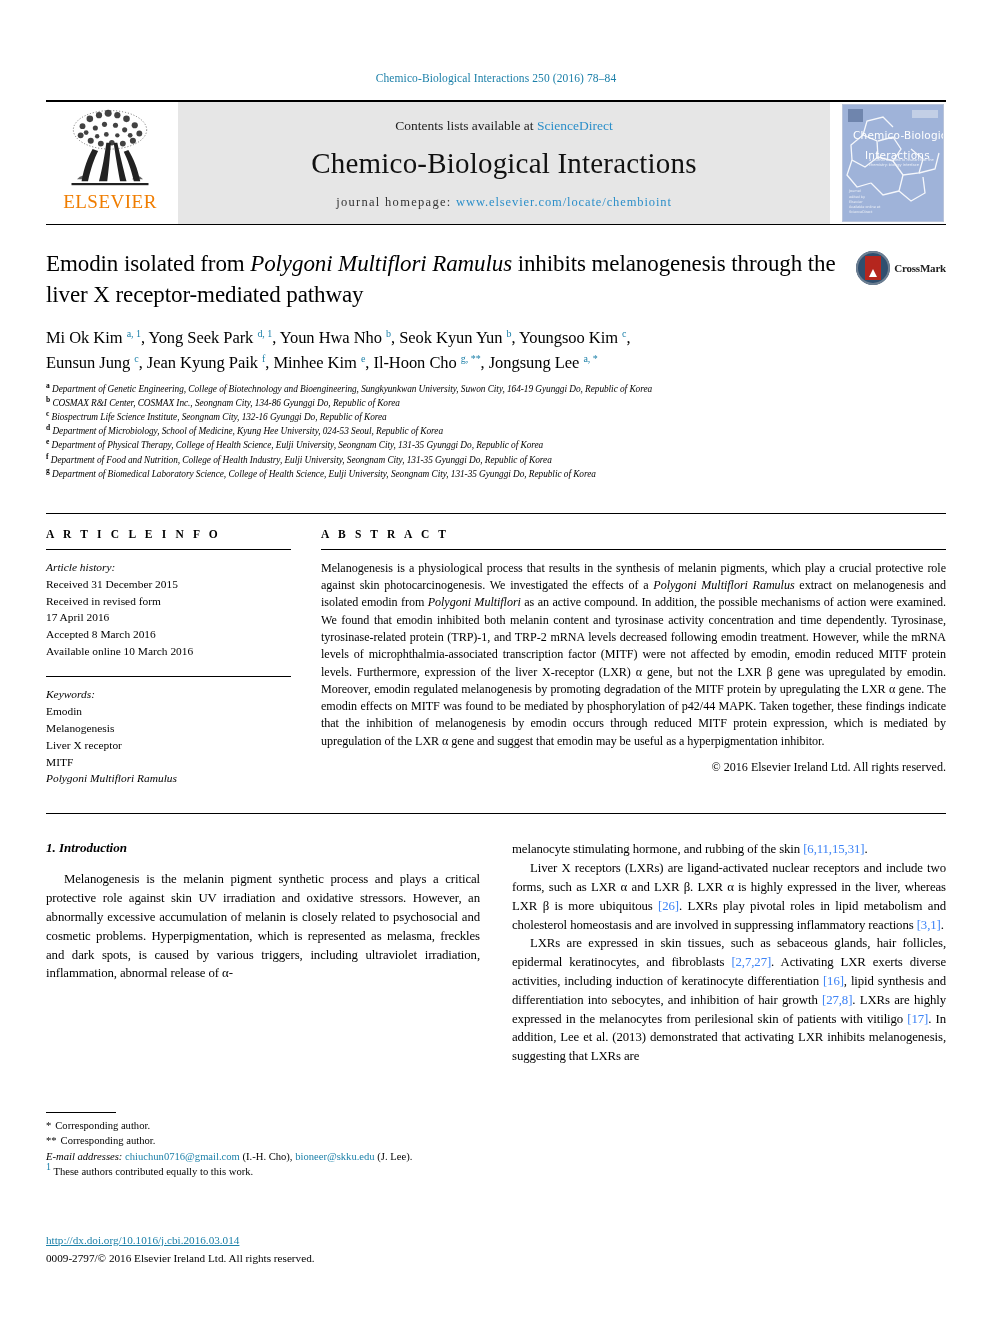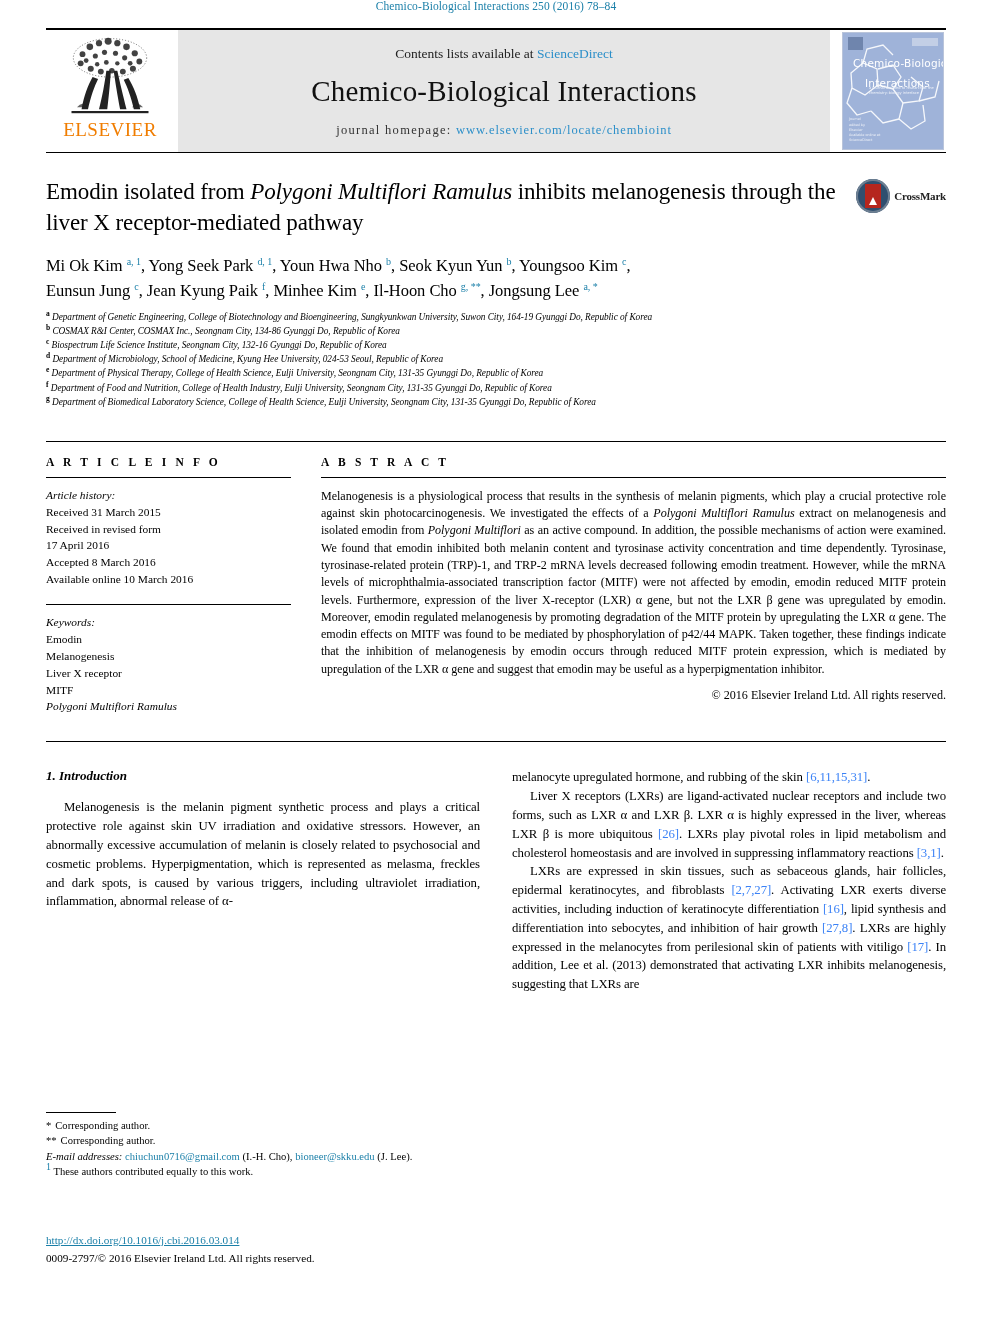--- a/index.html
+++ b/index.html
@@ -21,20 +21,21 @@
     height: 1323px;
     box-sizing: border-box;
     padding: 0 46px;
   }
 
   
   .running-head {
     text-align: center;
     font-size: 11.5px;
     color: #1a7fa8;
+    padding-top: 72px;
     letter-spacing: .1px;
     font-family: "Liberation Serif", serif;
   }
 
   
   .masthead {
     margin-top: 16px;
     border-top: 2.5px solid #000;
     display: flex;
     align-items: stretch;
@@ -460,21 +461,21 @@
     <p class="aff"><sup>g</sup> <span>Department of Biomedical Laboratory Science, College of Health Science, Eulji University, Seongnam City, 131-35 Gyunggi Do, Republic of Korea</span></p>
   </div>
 
   <div class="info-abstract">
 
     <div class="col-info">
       <div class="sec-label">A R T I C L E   I N F O</div>
       <div class="rule"></div>
       <div class="history">
         <div class="hd">Article history:</div>
-        <div>Received 31 March 2015</div>
+        <div>Received 31 December 2015</div>
         <div>Received in revised form</div>
         <div>17 April 2016</div>
         <div>Accepted 8 March 2016</div>
         <div>Available online 10 March 2016</div>
       </div>
       <div class="rule kw-rule"></div>
       <div class="keywords">
         <div class="hd">Keywords:</div>
         <div>Emodin</div>
         <div>Melanogenesis</div>
@@ -493,21 +494,21 @@
   </div>
 
   <div class="body-rule"></div>
 
   <div class="two-col">
     <div class="col">
       <h2 class="sec">1. Introduction</h2>
       <p class="para">Melanogenesis is the melanin pigment synthetic process and plays a critical protective role against skin UV irradiation and oxidative stressors. However, an abnormally excessive accumulation of melanin is closely related to psychosocial and cosmetic problems. Hyperpigmentation, which is represented as melasma, freckles and dark spots, is caused by various triggers, including ultraviolet irradiation, inflammation, abnormal release of α-</p>
     </div>
     <div class="col">
-      <p class="para noind"><span>melanocyte upregulated hormone, and rubbing of the skin </span><span class="ref">[6,11,15,31]</span><span>.</span></p>
+      <p class="para noind"><span>melanocyte stimulating hormone, and rubbing of the skin </span><span class="ref">[6,11,15,31]</span><span>.</span></p>
       <p class="para"><span>Liver X receptors (LXRs) are ligand-activated nuclear receptors and include two forms, such as LXR α and LXR β. LXR α is highly expressed in the liver, whereas LXR β is more ubiquitous </span><span class="ref">[26]</span><span>. LXRs play pivotal roles in lipid metabolism and cholesterol homeostasis and are involved in suppressing inflammatory reactions </span><span class="ref">[3,1]</span><span>.</span></p>
       <p class="para"><span>LXRs are expressed in skin tissues, such as sebaceous glands, hair follicles, epidermal keratinocytes, and fibroblasts </span><span class="ref">[2,7,27]</span><span>. Activating LXR exerts diverse activities, including induction of keratinocyte differentiation </span><span class="ref">[16]</span><span>, lipid synthesis and differentiation into sebocytes, and inhibition of hair growth </span><span class="ref">[27,8]</span><span>. LXRs are highly expressed in the melanocytes from perilesional skin of patients with vitiligo </span><span class="ref">[17]</span><span>. In addition, Lee et al. (2013) demonstrated that activating LXR inhibits melanogenesis, suggesting that LXRs are</span></p>
     </div>
   </div>
 
   <div class="footnotes">
     <div class="fn-rule"></div>
     <p class="fn fn-indent"><span class="star">*</span><span>Corresponding author.</span></p>
     <p class="fn fn-indent"><span class="star">**</span><span>Corresponding author.</span></p>
     <p class="fn"><span class="em">E-mail addresses:</span> <span class="link">chiuchun0716@gmail.com</span><span> (I.-H. Cho), </span><span class="link">bioneer@skku.edu</span><span> (J. Lee).</span></p>

